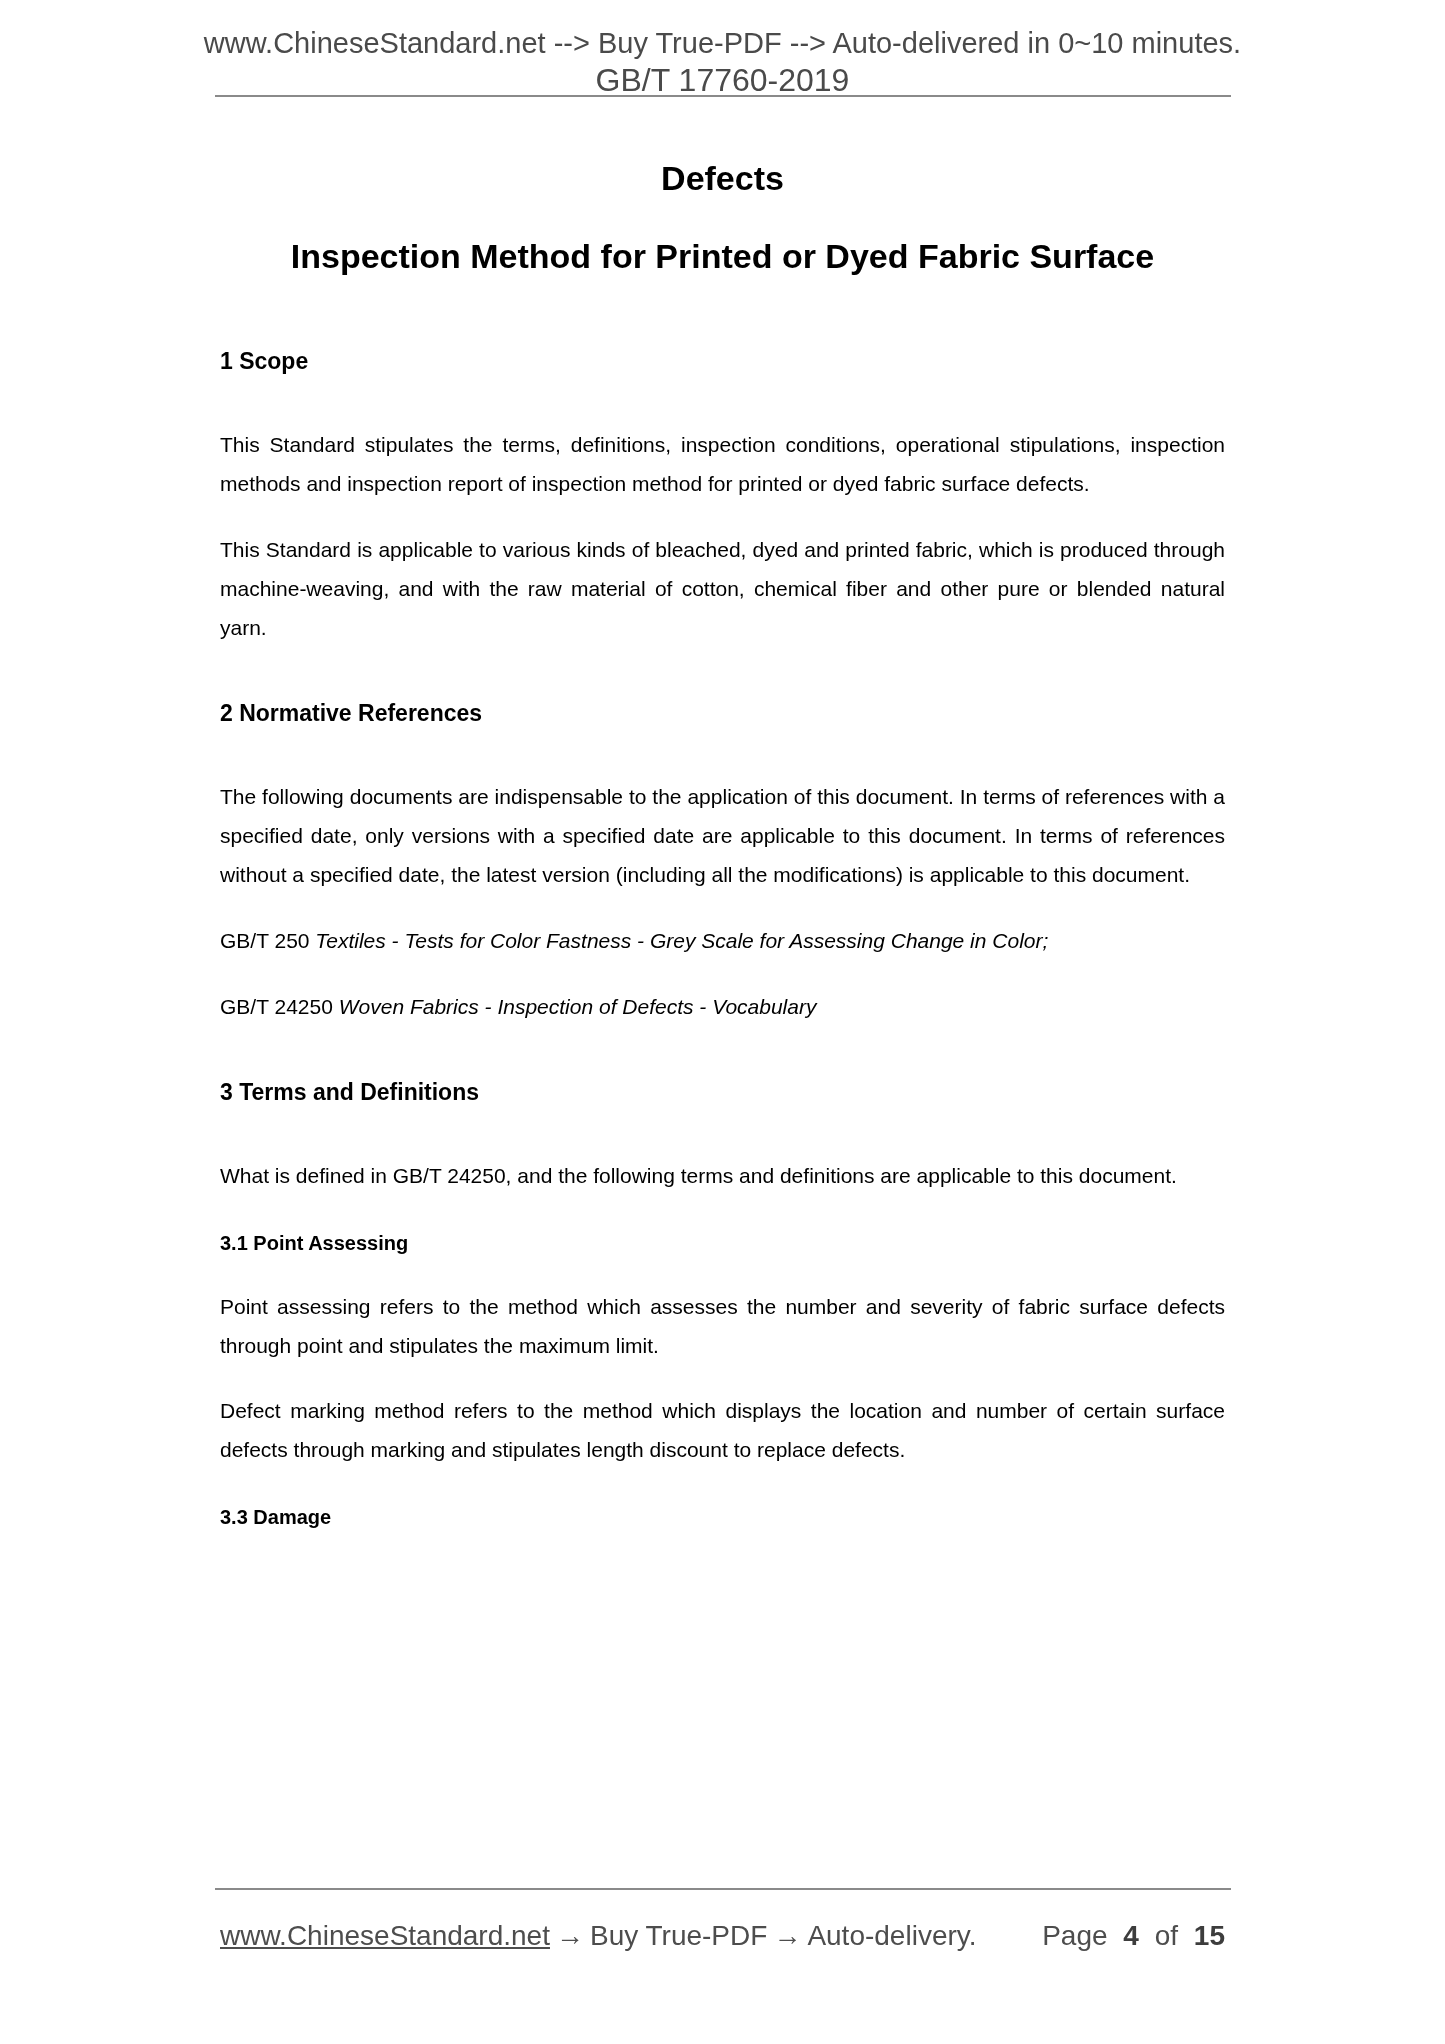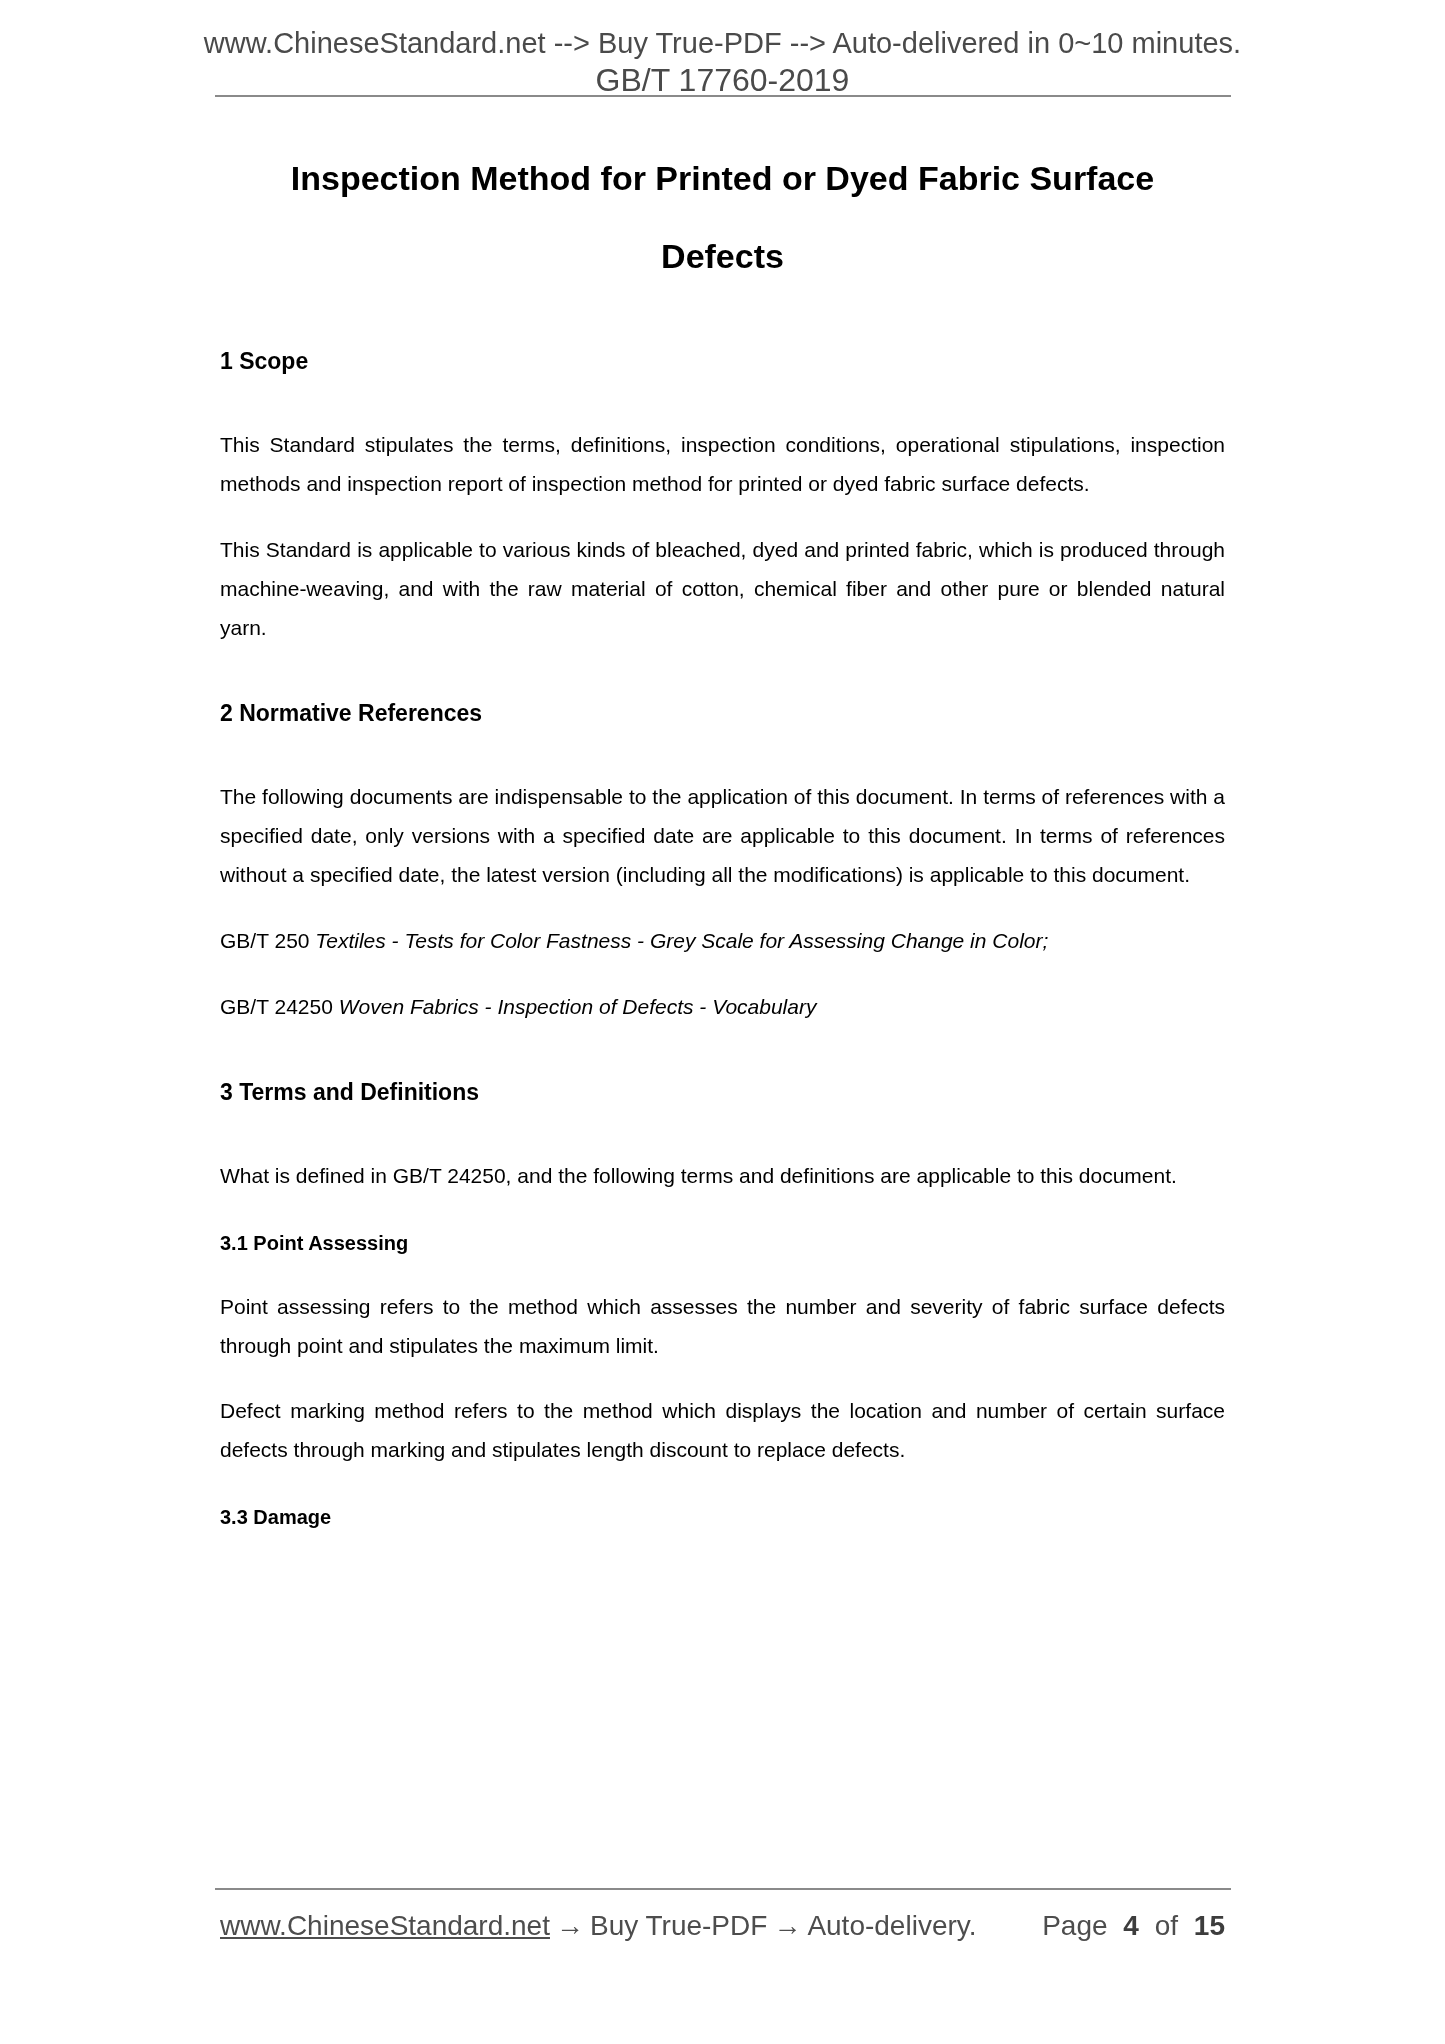--- a/index.html
+++ b/index.html
@@ -78,21 +78,21 @@
     font-style: italic;
   }
   .footer {
     position: absolute;
     top: 1888px;
     left: 0;
     right: 0;
   }
   .footer-row {
     width: 1005px;
-    margin: 19px auto 0 auto;
+    margin: 29px auto 0 auto;
     display: flex;
     justify-content: space-between;
     align-items: baseline;
     color: #4d4d4d;
     font-size: 28px;
     line-height: 34px;
   }
   .footer-left .footer-link {
     color: #4d4d4d;
     text-decoration: underline;
@@ -118,22 +118,22 @@
   <div class="header">
     <div class="promo">www.ChineseStandard.net --&gt; Buy True-PDF --&gt; Auto-delivered in 0~10 minutes.</div>
     <div class="doc-code">GB/T 17760-2019</div>
   </div>
 
   <hr class="rule header-rule">
 
   <div class="content">
 
     <div class="doc-title">
+      <div>Defects</div>
       <div>Inspection Method for Printed or Dyed Fabric Surface</div>
-      <div>Defects</div>
     </div>
 
     <h2 class="section-heading">1 Scope</h2>
     <p class="para first">This Standard stipulates the terms, definitions, inspection conditions, operational stipulations, inspection methods and inspection report of inspection method for printed or dyed fabric surface defects.</p>
     <p class="para">This Standard is applicable to various kinds of bleached, dyed and printed fabric, which is produced through machine-weaving, and with the raw material of cotton, chemical fiber and other pure or blended natural yarn.</p>
 
     <h2 class="section-heading">2 Normative References</h2>
     <p class="para first">The following documents are indispensable to the application of this document. In terms of references with a specified date, only versions with a specified date are applicable to this document. In terms of references without a specified date, the latest version (including all the modifications) is applicable to this document.</p>
     <p class="para ref"><span>GB/T 250</span> <em>Textiles - Tests for Color Fastness - Grey Scale for Assessing Change in Color;</em></p>
     <p class="para ref"><span>GB/T 24250</span> <em>Woven Fabrics - Inspection of Defects - Vocabulary</em></p>

